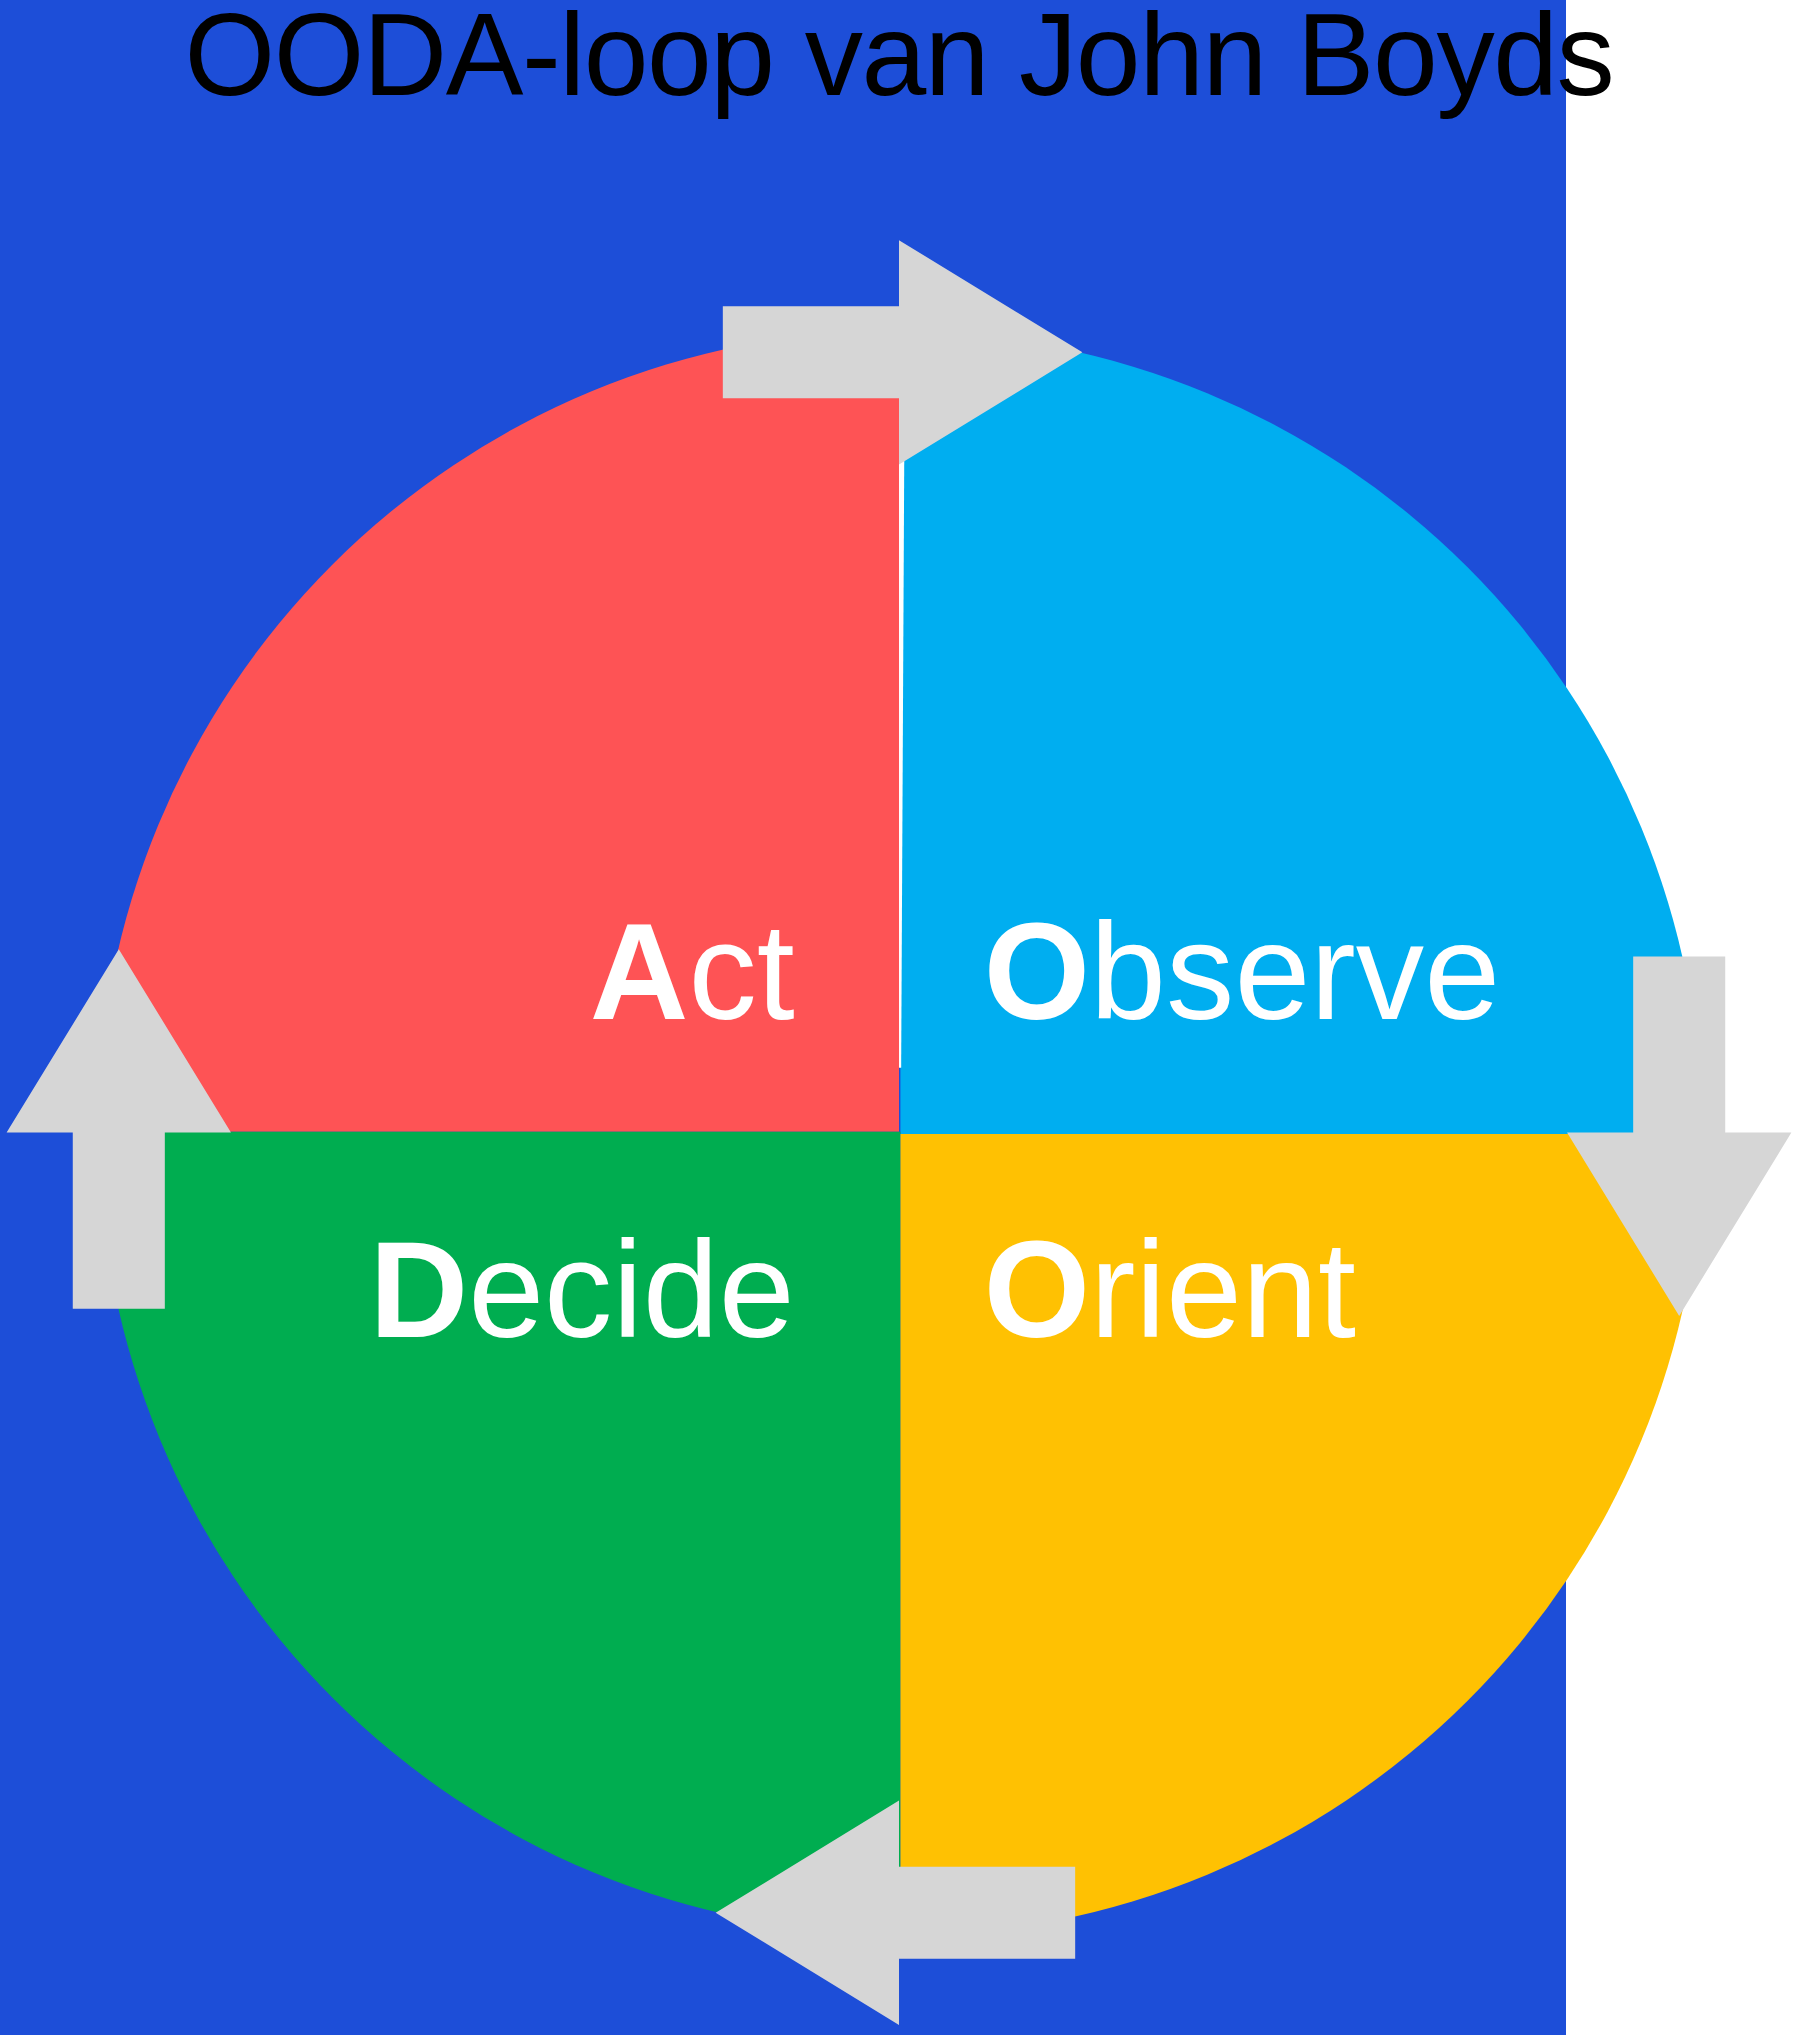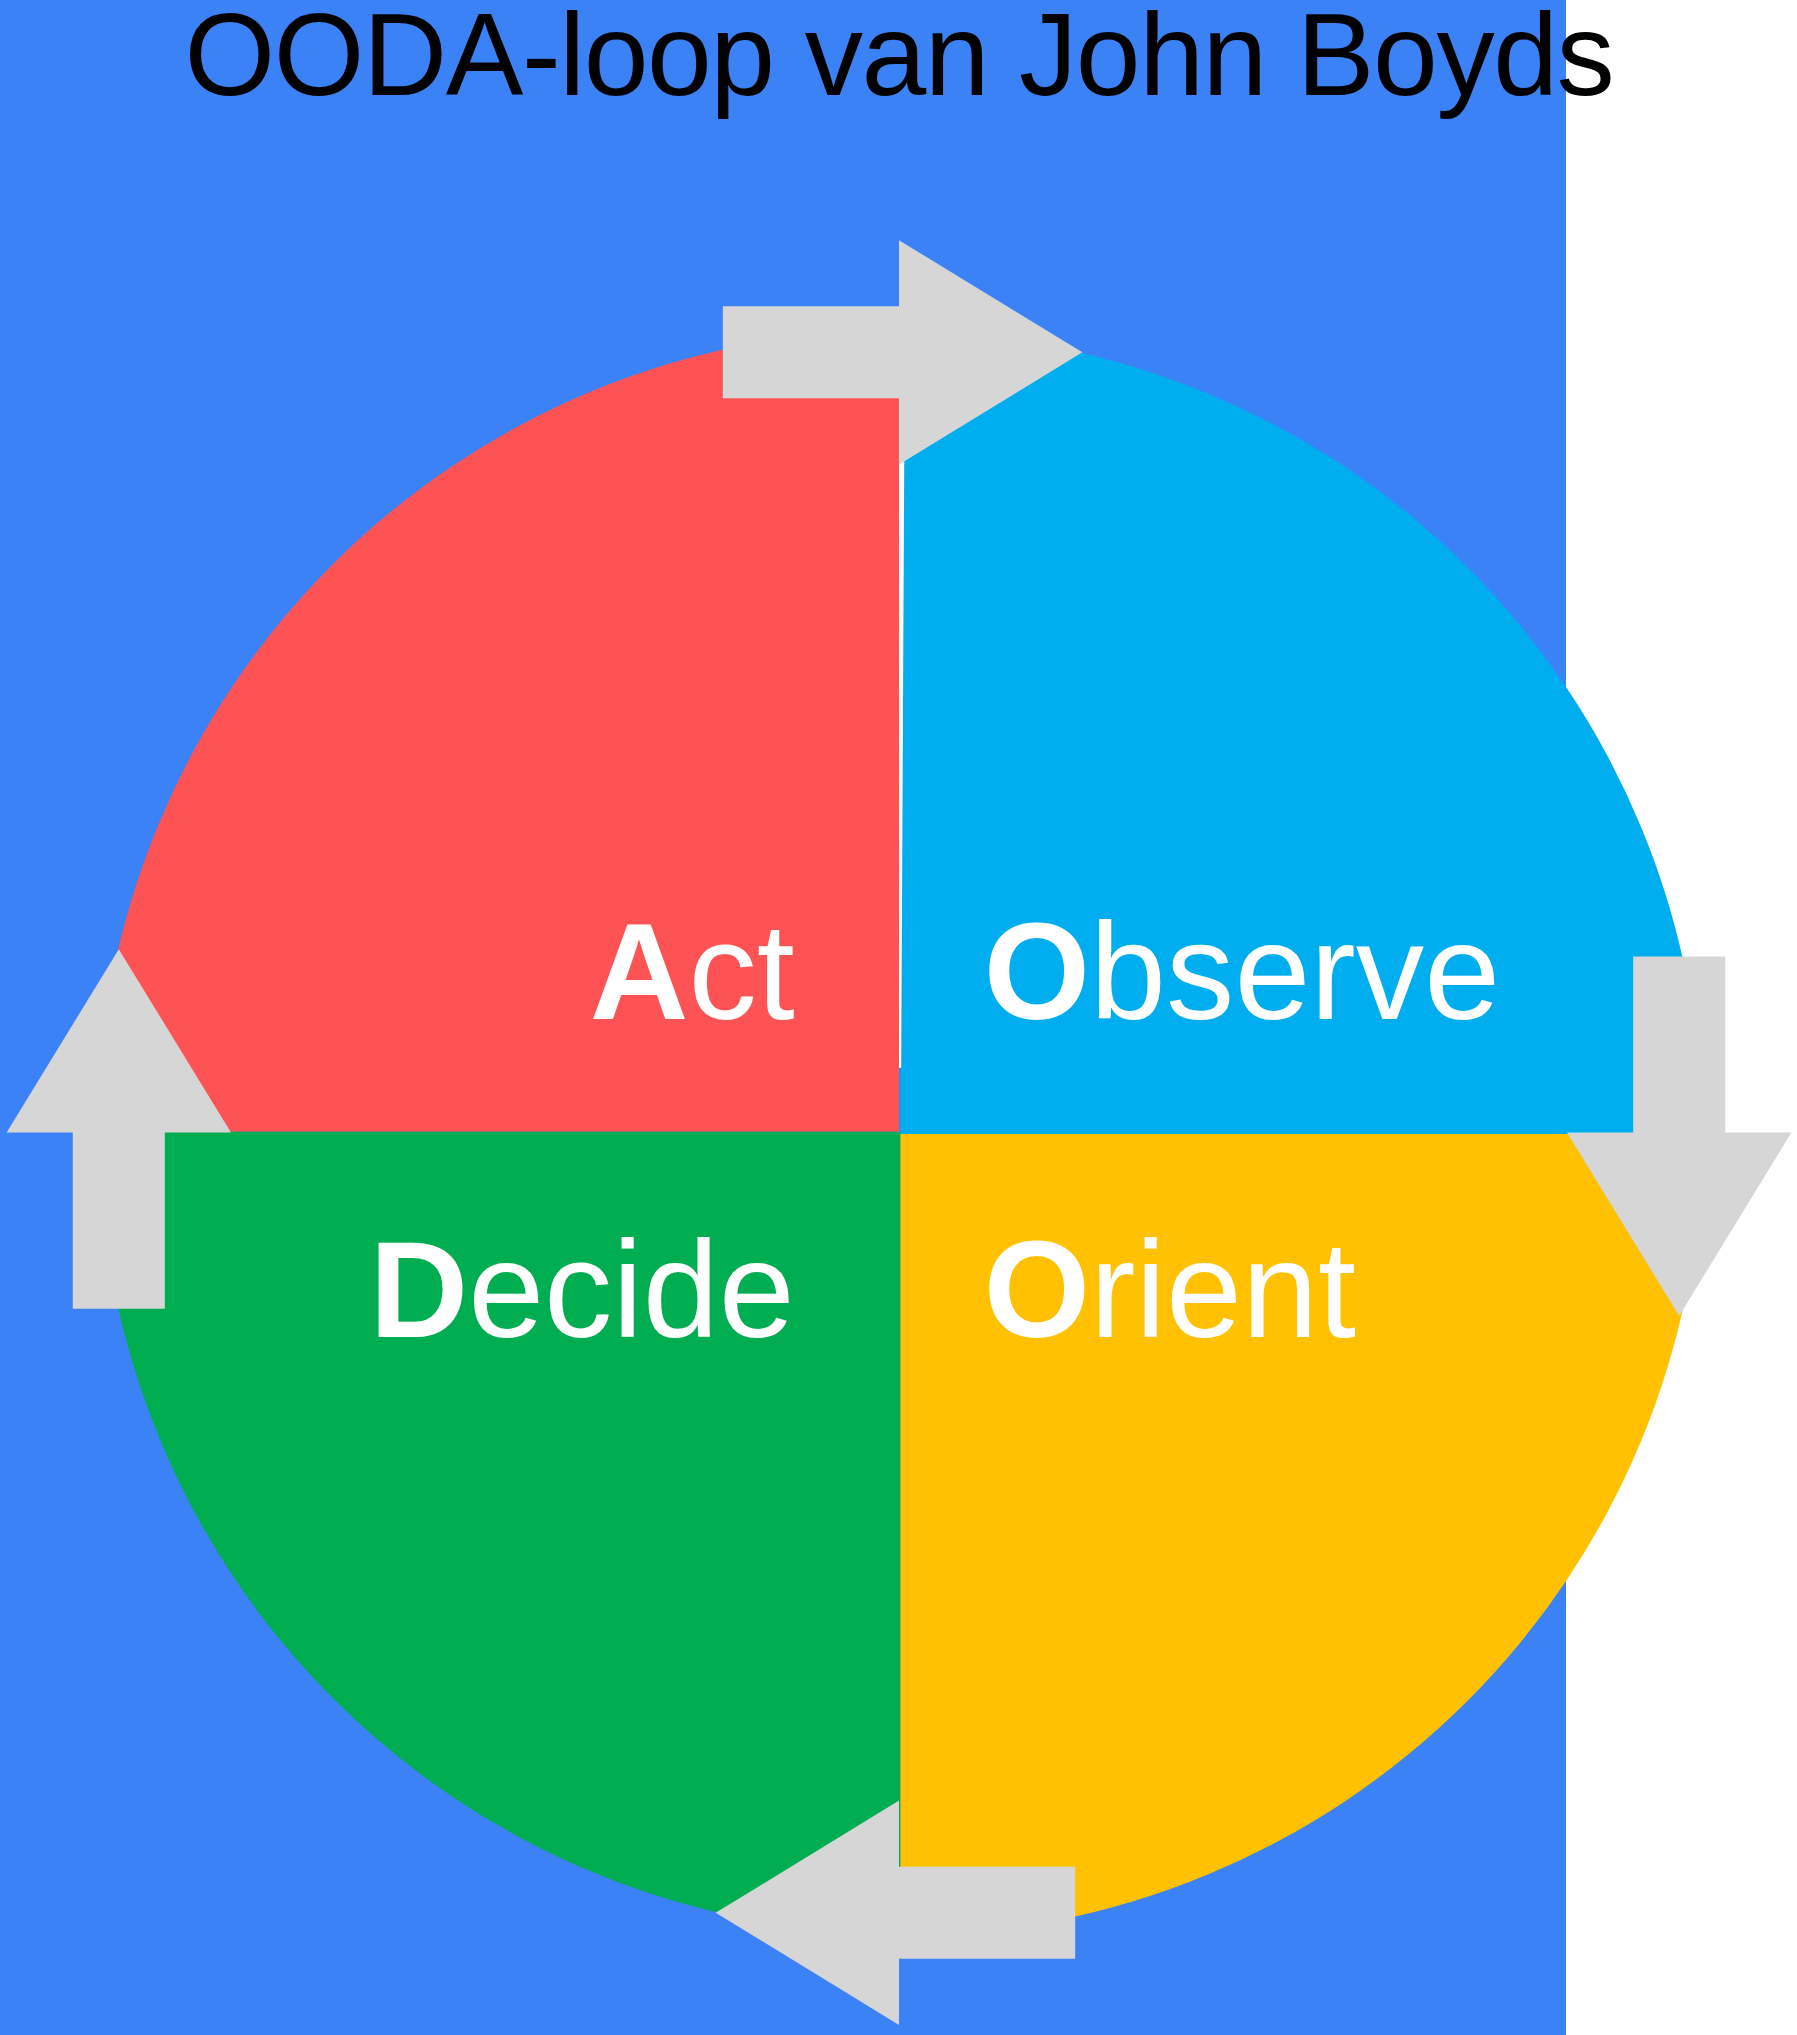--- a/index.html
+++ b/index.html
@@ -7,21 +7,21 @@
     padding: 0;
     background: #ffffff;
     width: 1798px;
     height: 2035px;
     overflow: hidden;
   }
   .stage {
     position: relative;
     width: 1566px;
     height: 2035px;
-    background: #3b82f6;
+    background: #1d4ed8;
   }
   svg { display: block; }
   .diagram-title {
     font-family: "Liberation Sans", "DejaVu Sans", sans-serif;
     font-weight: 400;
     letter-spacing: -2px;
   }
   .quadrant-label {
     font-family: "Liberation Sans", "DejaVu Sans", sans-serif;
     font-weight: 400;

